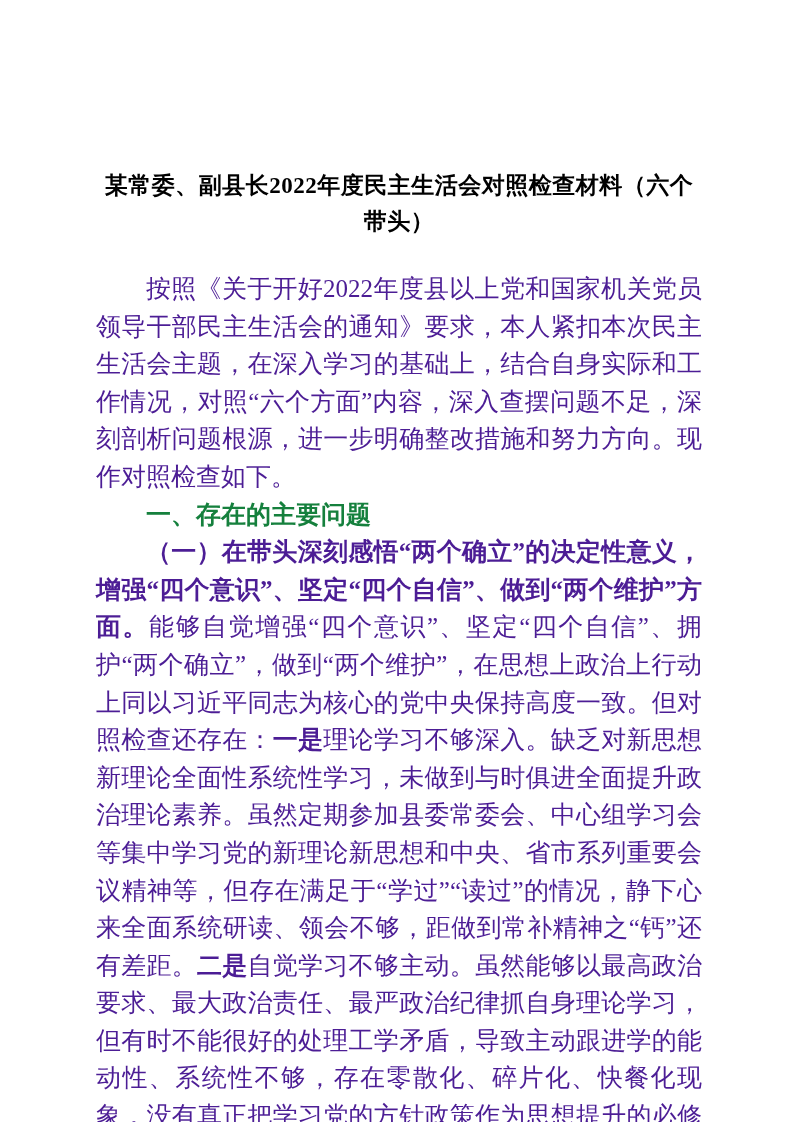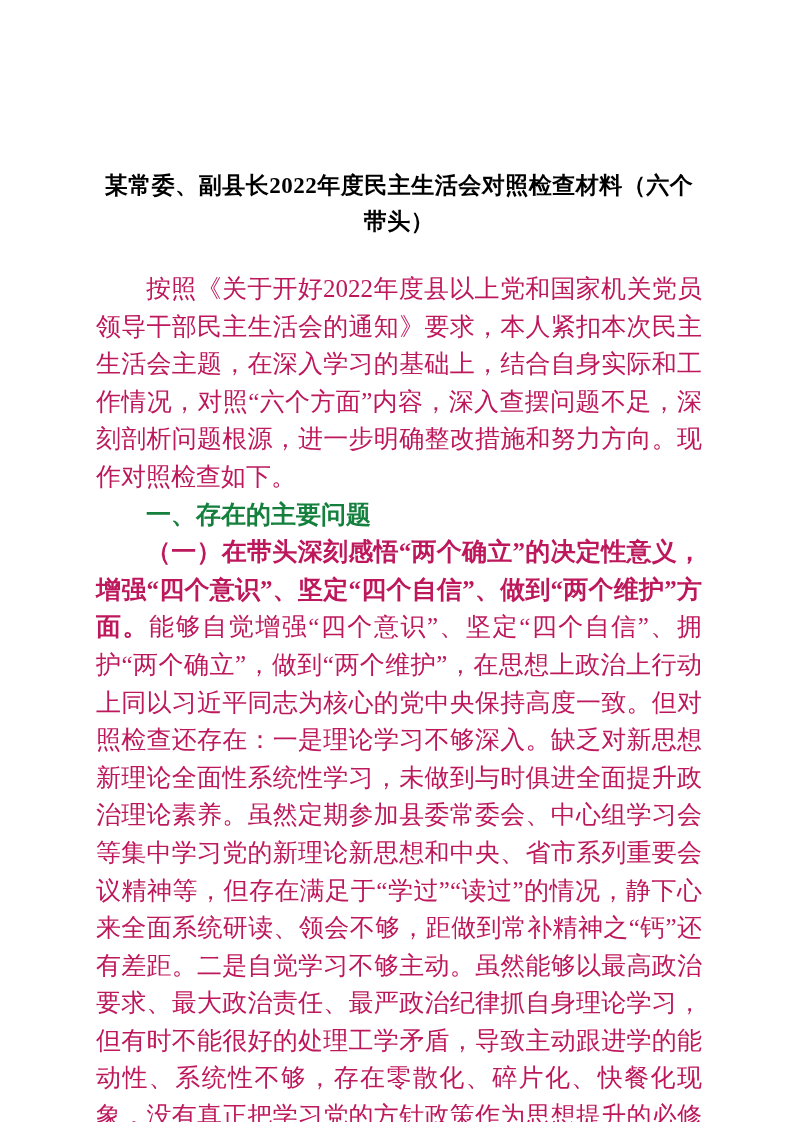--- a/index.html
+++ b/index.html
@@ -32,37 +32,37 @@
     letter-spacing: 0.5px;
     color: #000000;
   }
   .para {
     margin: 0;
     font-family: "Liberation Serif", serif;
     font-size: 25px;
     line-height: 37.6px;
     text-align: justify;
     text-indent: 2em;
-    color: #be185d;
+    color: #4c1d95;
   }
   .section-heading {
     margin: 0;
     font-family: "Liberation Sans", sans-serif;
     font-weight: bold;
     font-size: 25px;
     line-height: 37.6px;
     text-indent: 2em;
     color: #15803d;
   }
   .lead-bold {
     font-weight: bold;
     font-family: "Liberation Serif", serif;
   }
   .inline-bold {
-    font-weight: normal;
+    font-weight: bold;
     font-family: "Liberation Serif", serif;
     margin-top: 9px;
   }
 </style>
 </head>
 <body>
 
 <div class="page">
   <div class="content">
 

